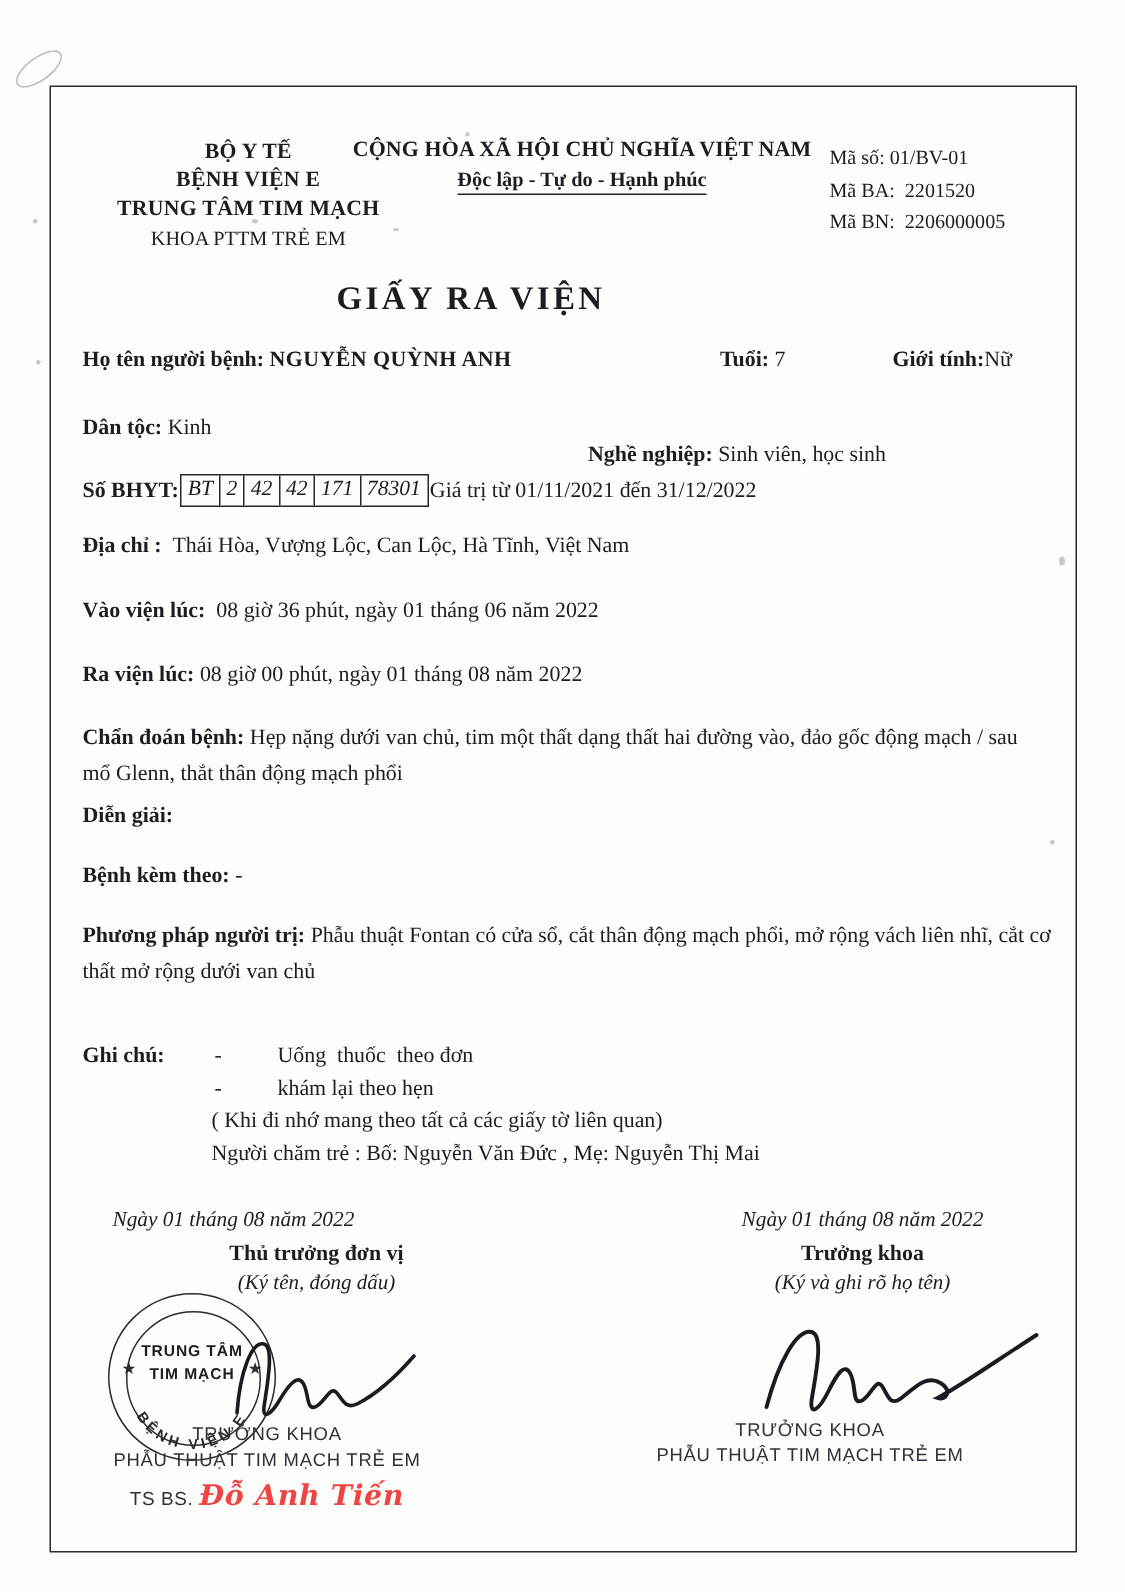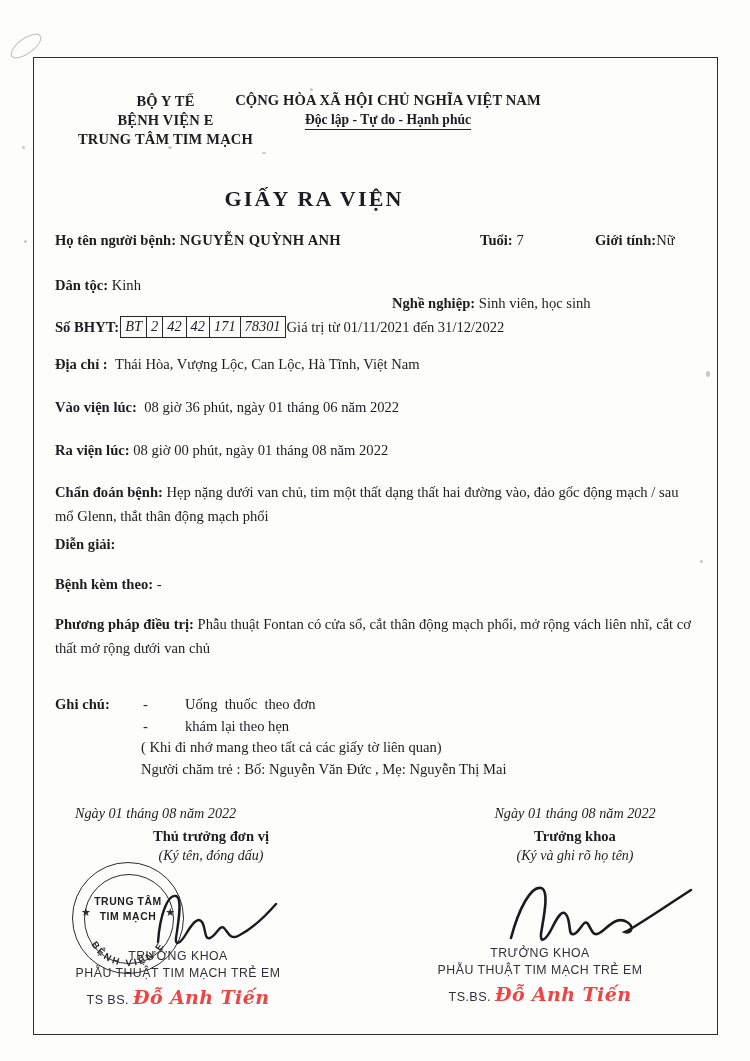--- a/index.html
+++ b/index.html
@@ -172,27 +172,33 @@
   <div class="speck" style="left:706px;top:371px;width:4px;height:6px;"></div>
   <div class="speck" style="left:700px;top:560px;width:3px;height:3px;"></div>
 
   <div class="frame"></div>
 
   <div class="header">
     <div class="org">
       <div>BỘ Y TẾ</div>
       <div>BỆNH VIỆN E</div>
       <div class="ln3">TRUNG TÂM TIM MẠCH</div>
+      <div class="ln4">KHOA PTTM TRẺ EM</div>
     </div>
 
     <div class="nation">
       <div class="l1">CỘNG HÒA XÃ HỘI CHỦ NGHĨA VIỆT NAM</div>
       <div class="l2">Độc lập - Tự do - Hạnh phúc</div>
     </div>
 
+    <div class="codes">
+      <div class="row">Mã số: 01/BV-01</div>
+      <div class="row">Mã BA:  2201520</div>
+      <div class="row">Mã BN:  2206000005</div>
+    </div>
   </div>
 
   <div class="doc-title">GIẤY RA VIỆN</div>
 
   <div class="body">
 
     <div class="r-name">
       <span class="lbl">Họ tên người bệnh:</span>
       <span class="name-val">NGUYỄN QUỲNH ANH</span>
     </div>
@@ -250,21 +256,21 @@
       <span class="lbl">Diễn giải:</span>
       <span class="val"></span>
     </div>
 
     <div class="r-comorb">
       <span class="lbl">Bệnh kèm theo:</span>
       <span class="val">-</span>
     </div>
 
     <div class="r-treat">
-      <span class="lbl">Phương pháp điều trị:</span>
+      <span class="lbl">Phương pháp người trị:</span>
       <span class="val">Phẫu thuật Fontan có cửa sổ, cắt thân động mạch phổi, mở rộng vách liên nhĩ, cắt cơ thất mở rộng dưới van chủ</span>
     </div>
 
     <div class="r-note">
       <div class="note-grid">
         <span class="note-lbl">Ghi chú:</span>
         <span class="note-dash1">-</span>
         <span class="note-t1">Uống  thuốc  theo đơn</span>
         <span class="note-dash2">-</span>
         <span class="note-t2">khám lại theo hẹn</span>
@@ -317,19 +323,15 @@
     <div class="ns-l2">PHẪU THUẬT TIM MẠCH TRẺ EM</div>
     <div class="ns-sign">
       <span class="ns-ts">TS BS.</span>
       <span class="ns-script">Đỗ Anh Tiến</span>
     </div>
   </div>
 
   <div class="namestamp ns-right">
     <div class="ns-l1">TRƯỞNG KHOA</div>
     <div class="ns-l2">PHẪU THUẬT TIM MẠCH TRẺ EM</div>
-    <div class="ns-sign">
-      <span class="ns-ts">TS.BS.</span>
-      <span class="ns-script">Đỗ Anh Tiến</span>
-    </div>
   </div>
 
 </div>
 
 </body></html>

